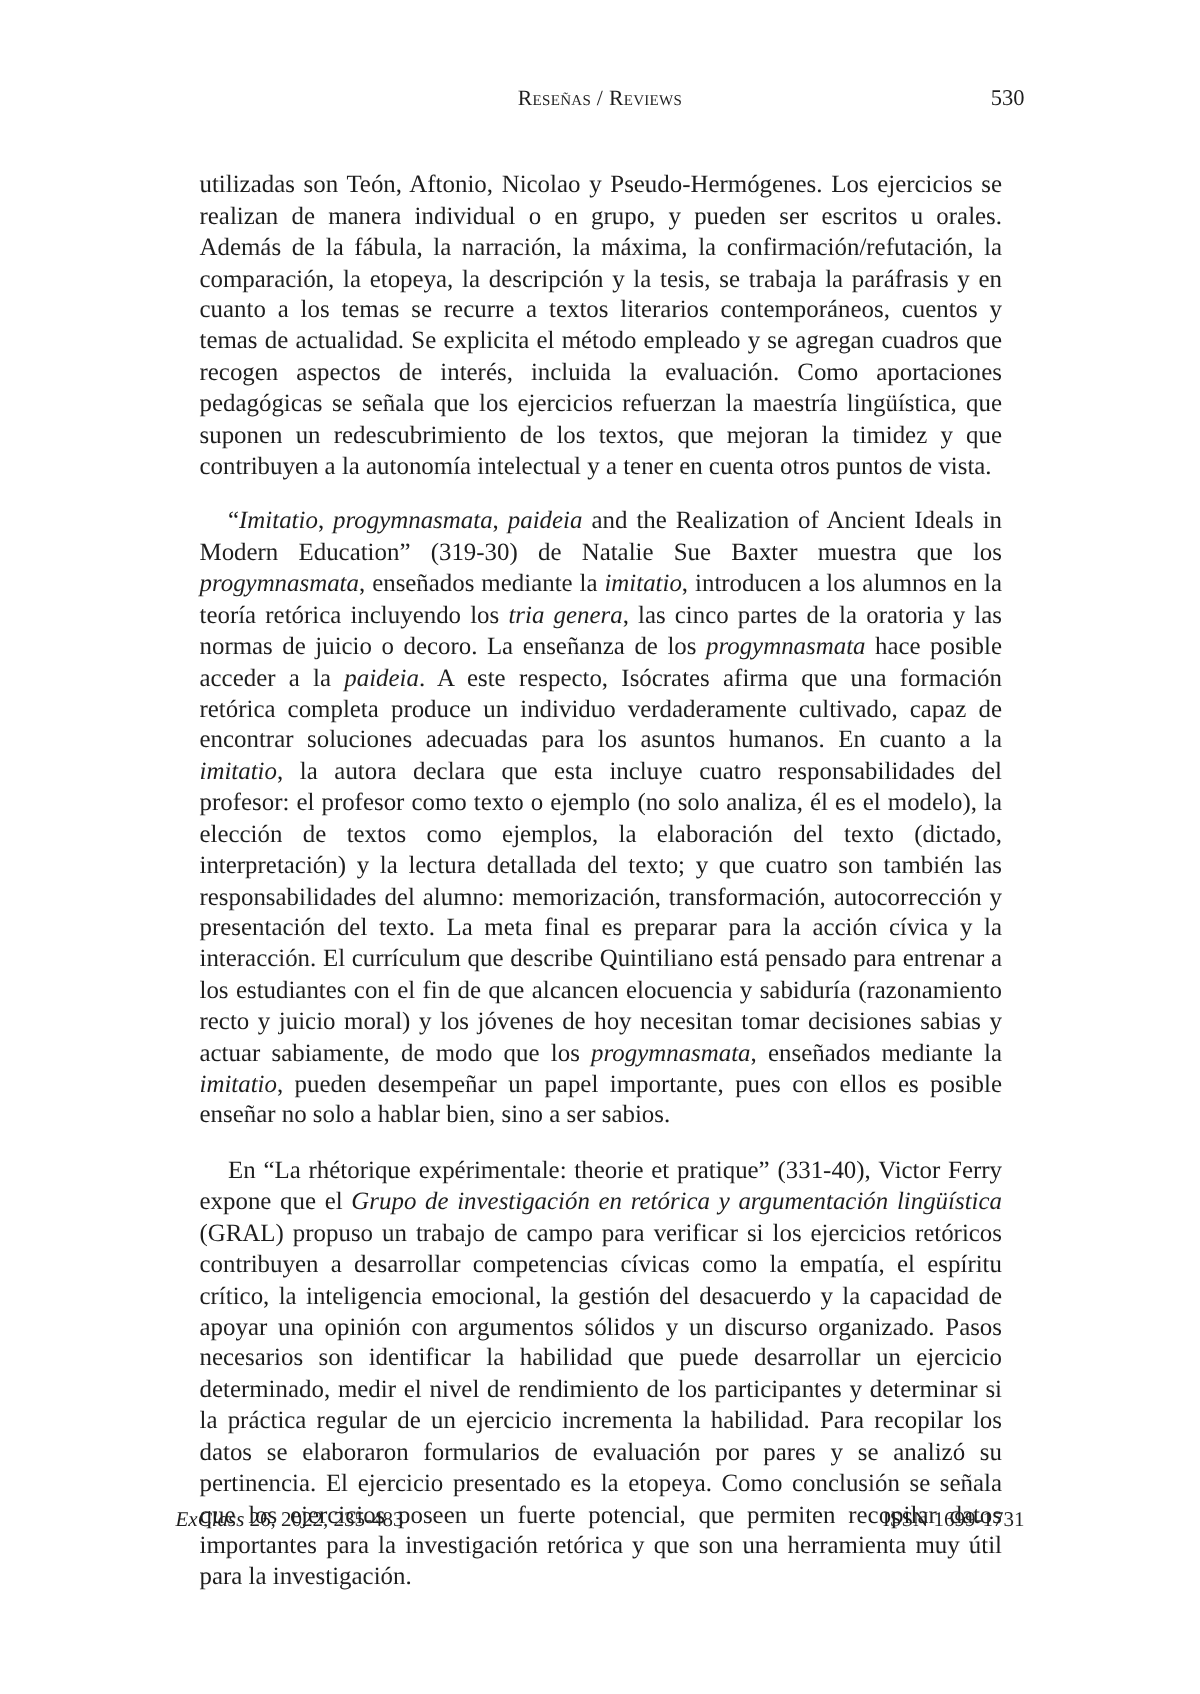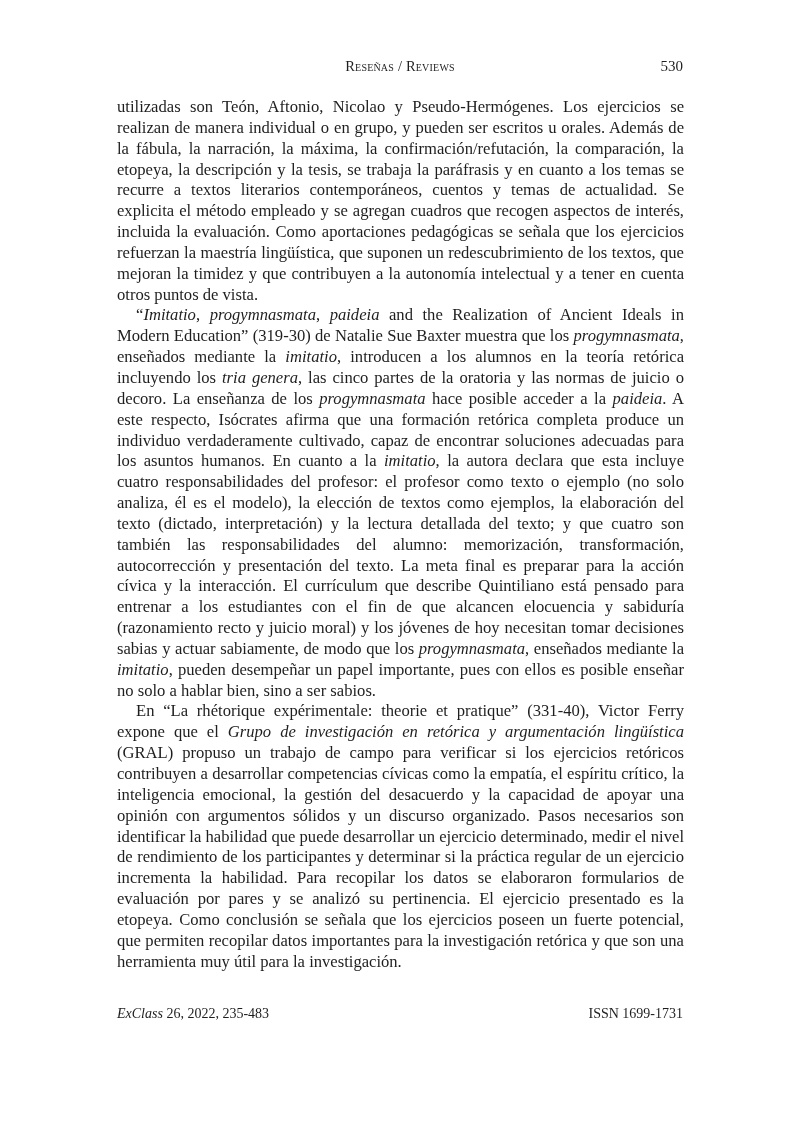--- a/index.html
+++ b/index.html
@@ -43,21 +43,21 @@
       position: absolute;
       top: 97px;
       left: 117px;
       width: 567px;
       font-size: 16.6px;
       line-height: 20.85px;
       text-align: justify;
       hyphens: none;
     }
     .body-text p {
-      margin: 0;
+      margin: 16px;
     }
     .body-text p.indent {
       text-indent: 19px;
     }
     .body-text em {
       font-style: italic;
     }
     .running-footer {
       position: absolute;
       top: 1006px;

